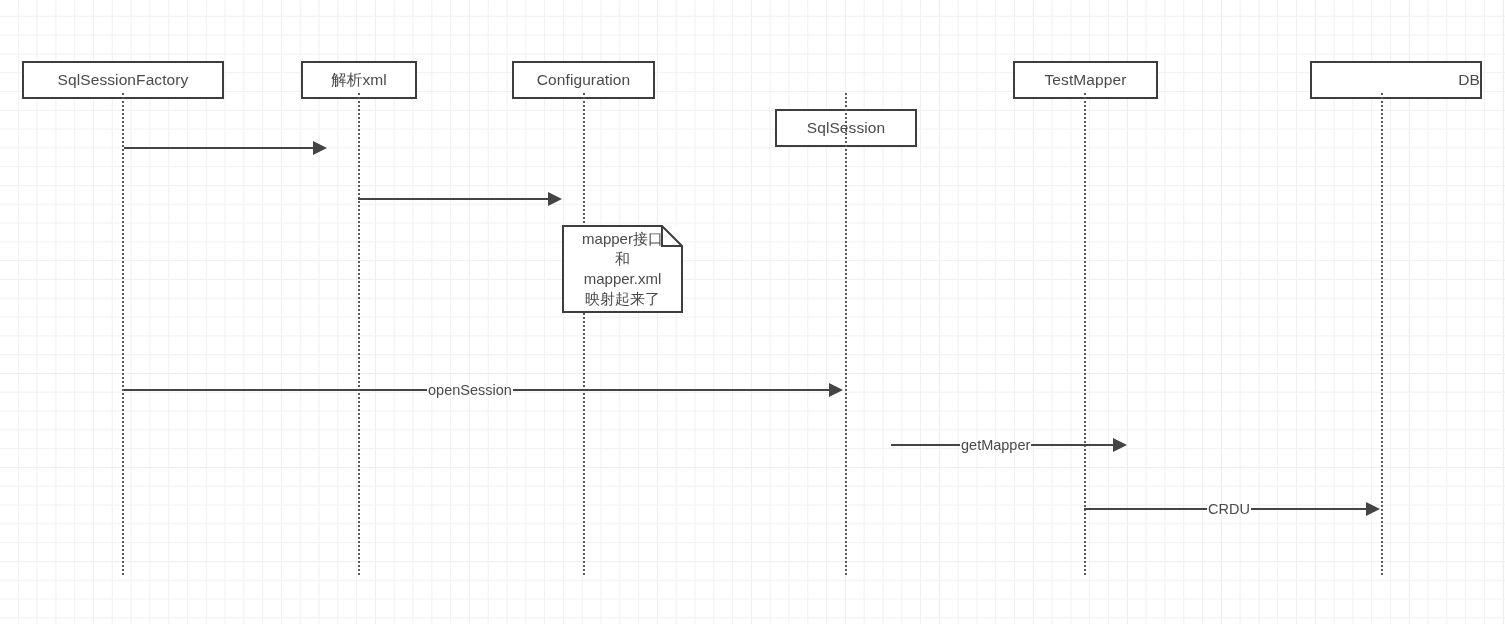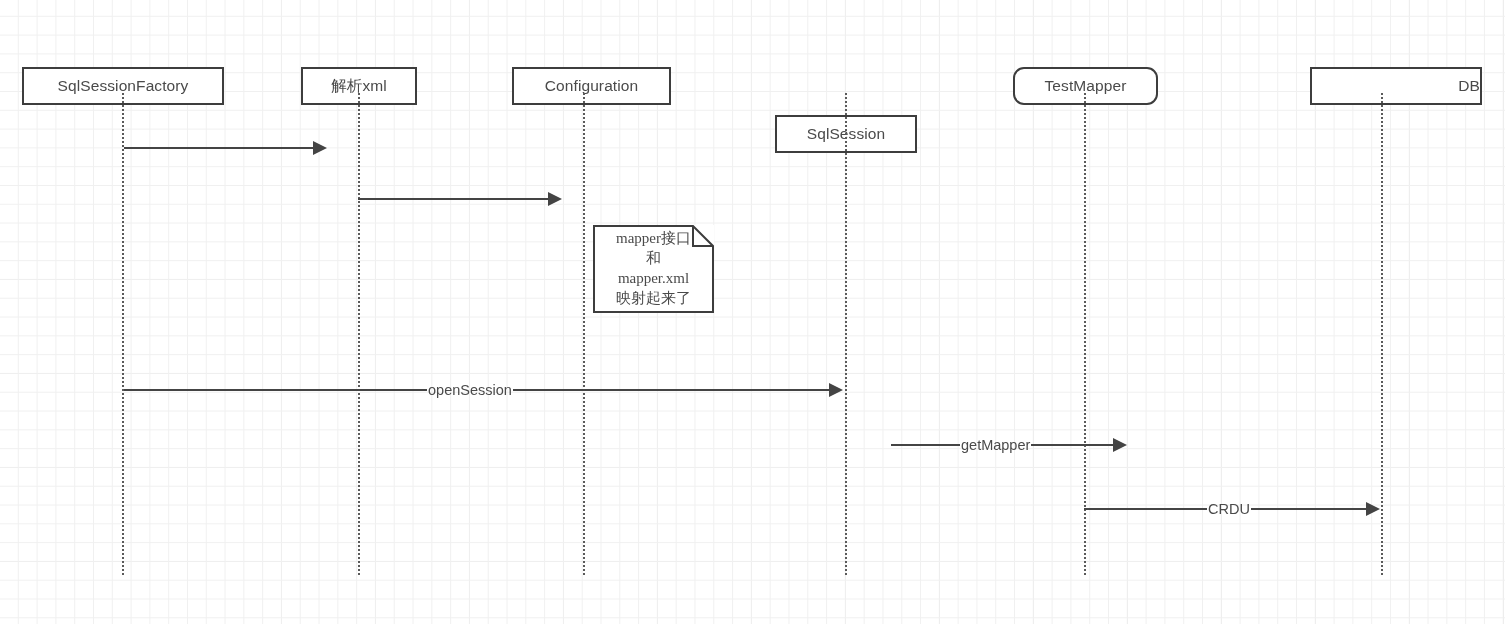--- a/index.html
+++ b/index.html
@@ -29,21 +29,21 @@
   }
 
   
   .lifeline {
     position: absolute;
     top: 53px;
   }
   .ll-box {
     position: absolute;
     left: 0;
-    top: 14px;
+    top: 8px;
     height: 38px;
     box-sizing: border-box;
     border: 2px solid #3d3d3d;
     background: #ffffff;
     display: flex;
     align-items: center;
     justify-content: center;
   }
   .ll-label {
     font-size: 15.5px;
@@ -131,35 +131,35 @@
   </div>
 
   <div class="lifeline" style="left:301px;">
     <div class="ll-box" style="width:116px;text-align:center;">
       <span class="ll-label">解析xml</span>
     </div>
     <div class="ll-stem" style="left:57px;height:482px;"></div>
   </div>
 
   <div class="lifeline" style="left:512px;">
-    <div class="ll-box" style="width:159px;">
+    <div class="ll-box" style="width:143px;">
       <span class="ll-label">Configuration</span>
     </div>
     <div class="ll-stem" style="left:71px;height:482px;"></div>
   </div>
 
   <div class="lifeline" style="left:775px;">
     <div class="ll-box" style="width:142px;margin-top:48px;">
       <span class="ll-label">SqlSession</span>
     </div>
     <div class="ll-stem" style="left:70px;height:482px;"></div>
   </div>
 
   <div class="lifeline" style="left:1013px;">
-    <div class="ll-box" style="width:145px;border-radius:11px;">
+    <div class="ll-box" style="width:145px;">
       <span class="ll-label">TestMapper</span>
     </div>
     <div class="ll-stem" style="left:71px;height:482px;"></div>
   </div>
 
   <div class="lifeline" style="left:1310px;">
     <div class="ll-box" style="width:172px;justify-content:flex-end;">
       <span class="ll-label">DB</span>
     </div>
     <div class="ll-stem" style="left:71px;height:482px;"></div>
@@ -189,21 +189,21 @@
     <div class="msg-head"></div>
   </div>
 
   <div class="msg" style="left:1084px;top:499px;width:296px;">
     <div class="msg-line" style="flex:0 0 123px;"></div>
     <span class="msg-label">CRDU</span>
     <div class="msg-line"></div>
     <div class="msg-head"></div>
   </div>
 
-  <div class="note" style="left:593px;top:225px;width:121px;height:88px;font-family:Liberation Serif, serif;">
+  <div class="note" style="left:562px;top:225px;width:121px;height:88px;">
     <svg class="note-svg" width="121" height="88" viewBox="0 0 121 88">
       <path d="M1,1 L100,1 L120,21 L120,87 L1,87 Z" fill="#ffffff" stroke="#3d3d3d" stroke-width="2" stroke-linejoin="miter"></path>
       <path d="M100,1 L100,21 L120,21" fill="none" stroke="#3d3d3d" stroke-width="2" stroke-linejoin="miter"></path>
     </svg>
     <div class="note-text">
       <span>mapper接口</span>
       <span>和</span>
       <span>mapper.xml</span>
       <span>映射起来了</span>
     </div>

